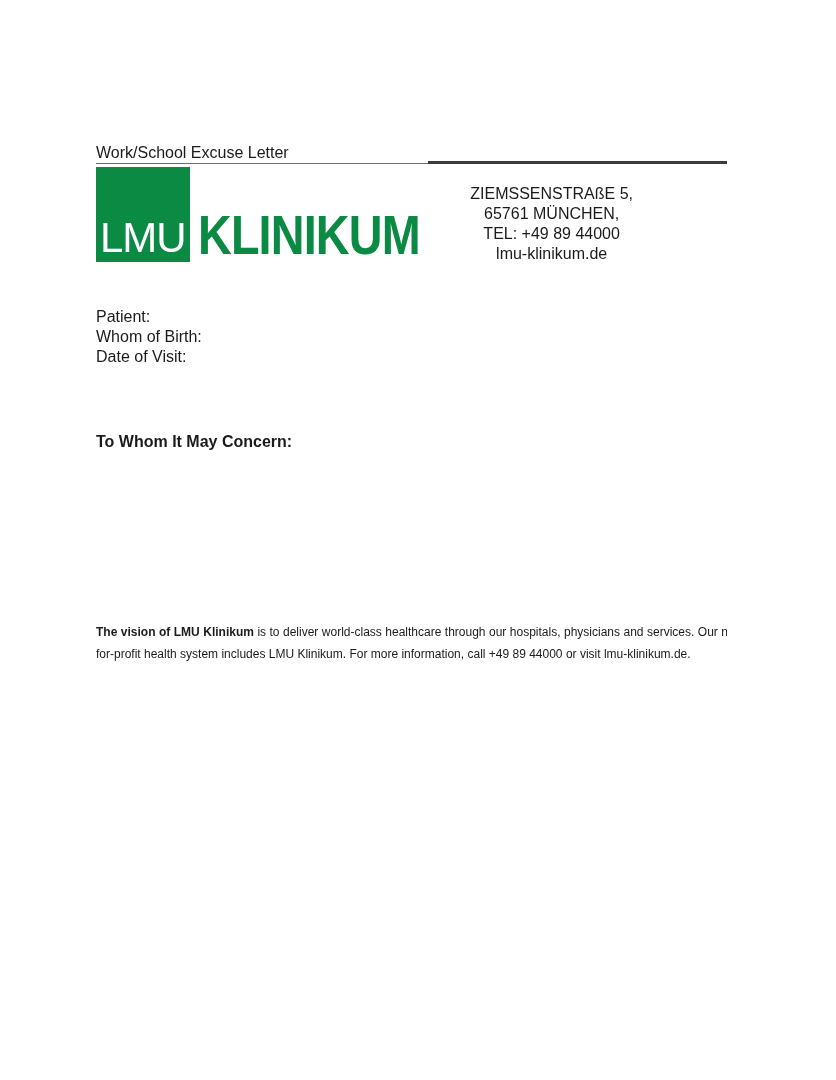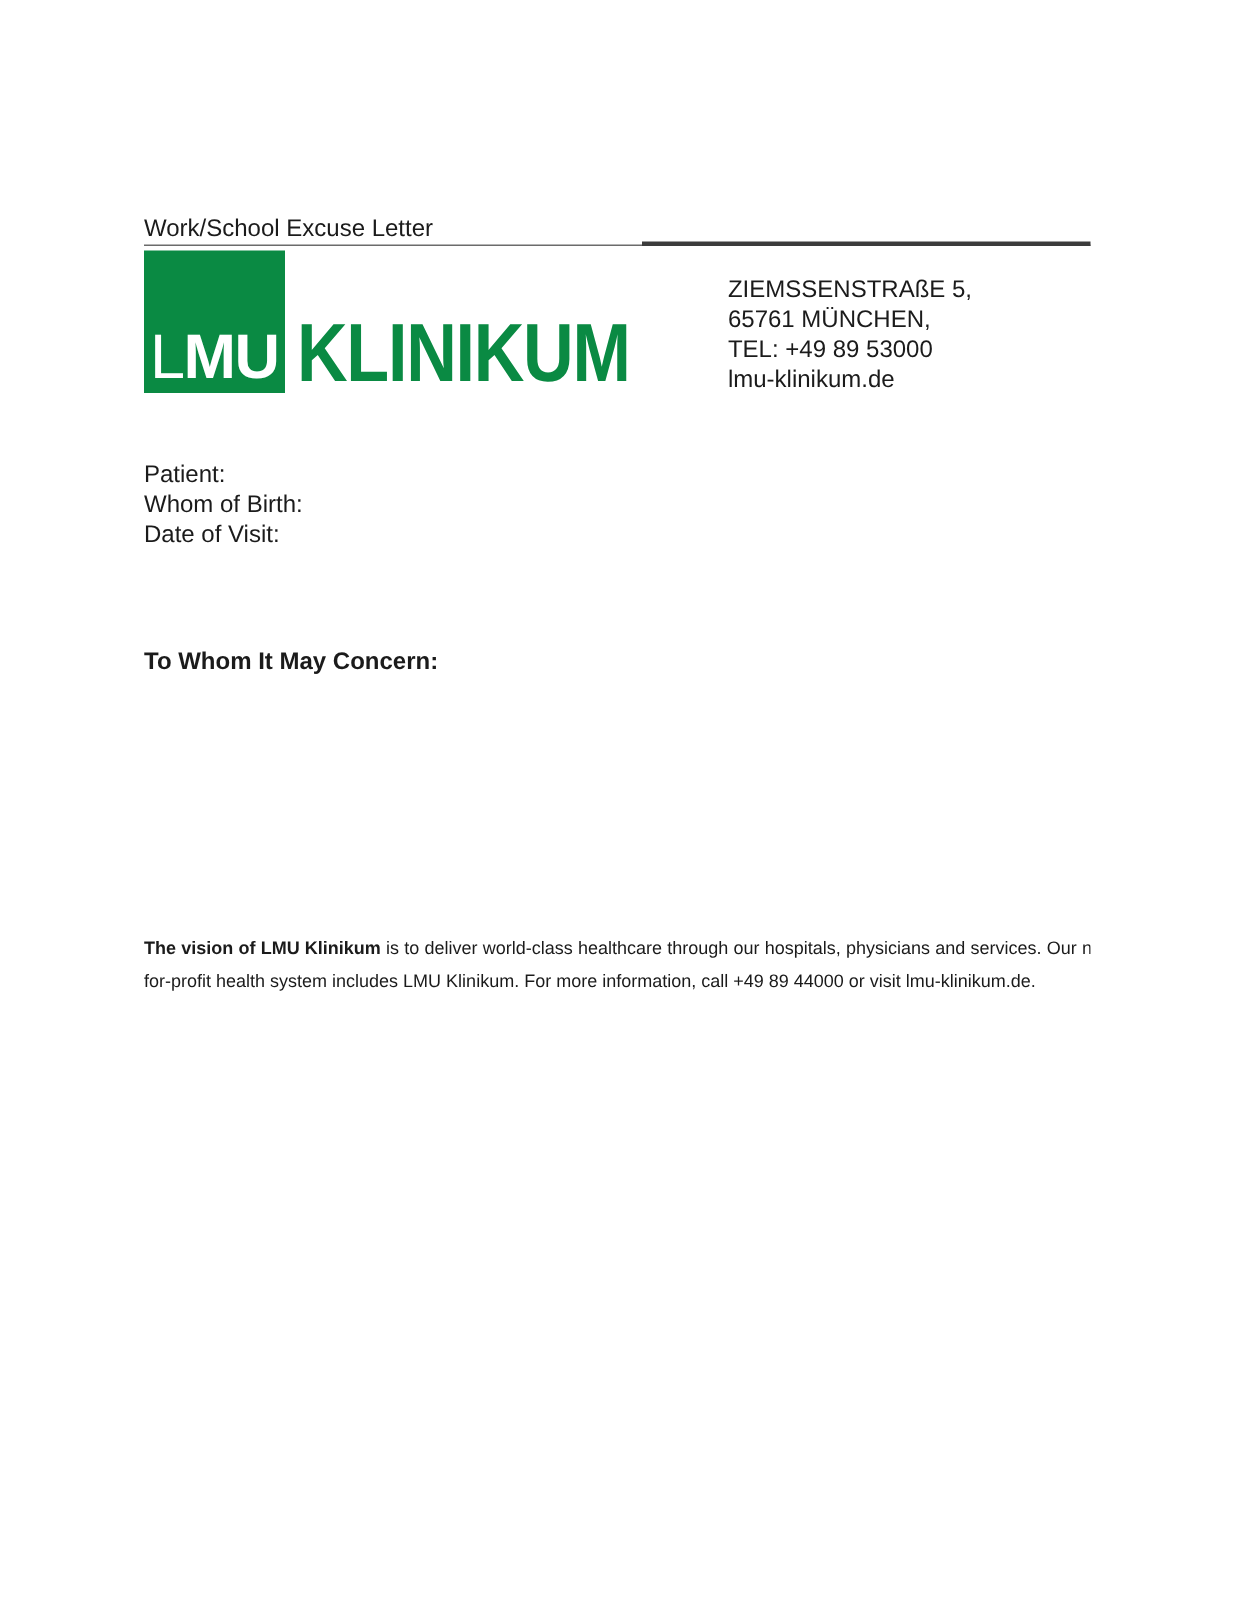--- a/index.html
+++ b/index.html
@@ -49,39 +49,39 @@
     position: absolute;
     left: 4px;
     bottom: 3px;
     color: #ffffff;
     font-size: 42px;
     line-height: 1;
     white-space: nowrap;
     letter-spacing: -1px;
   }
   .logo-lmu .light { font-weight: 400; }
-  .logo-lmu .bold  { font-weight: 700; }
+  .logo-lmu .bold  { font-weight: 400; }
   .logo-wordmark {
     position: absolute;
     left: 198px;
     top: 208px;
     font-size: 55px;
     line-height: 1;
     font-weight: 700;
     color: var(--color-brand_green, #0a8a43);
     transform: scaleX(0.85);
     transform-origin: left top;
     white-space: nowrap;
     letter-spacing: -1px;
   }
   .address-block {
     position: absolute;
-    right: 79px;
+    right: 94px;
     top: 184px;
-    text-align: left;
+    text-align: center;
     font-size: 16px;
     line-height: 20px;
   }
   .patient-block {
     position: absolute;
     left: 96px;
     top: 307px;
     font-size: 16px;
     line-height: 20px;
   }
@@ -133,21 +133,21 @@
   <div class="logo-square">
     <div class="logo-lmu">
       <span class="light">L</span><span class="bold">MU</span>
     </div>
   </div>
   <div class="logo-wordmark">KLINIKUM</div>
 
   <div class="address-block">
     <div>ZIEMSSENSTRAßE 5,</div>
     <div>65761 MÜNCHEN,</div>
-    <div>TEL: +49 89 53000</div>
+    <div>TEL: +49 89 44000</div>
     <div>lmu-klinikum.de</div>
   </div>
 
   <div class="patient-block">
     <div>Patient:</div>
     <div>Whom of Birth:</div>
     <div>Date of Visit:</div>
   </div>
 
   <div class="salutation">To Whom It May Concern:</div>

